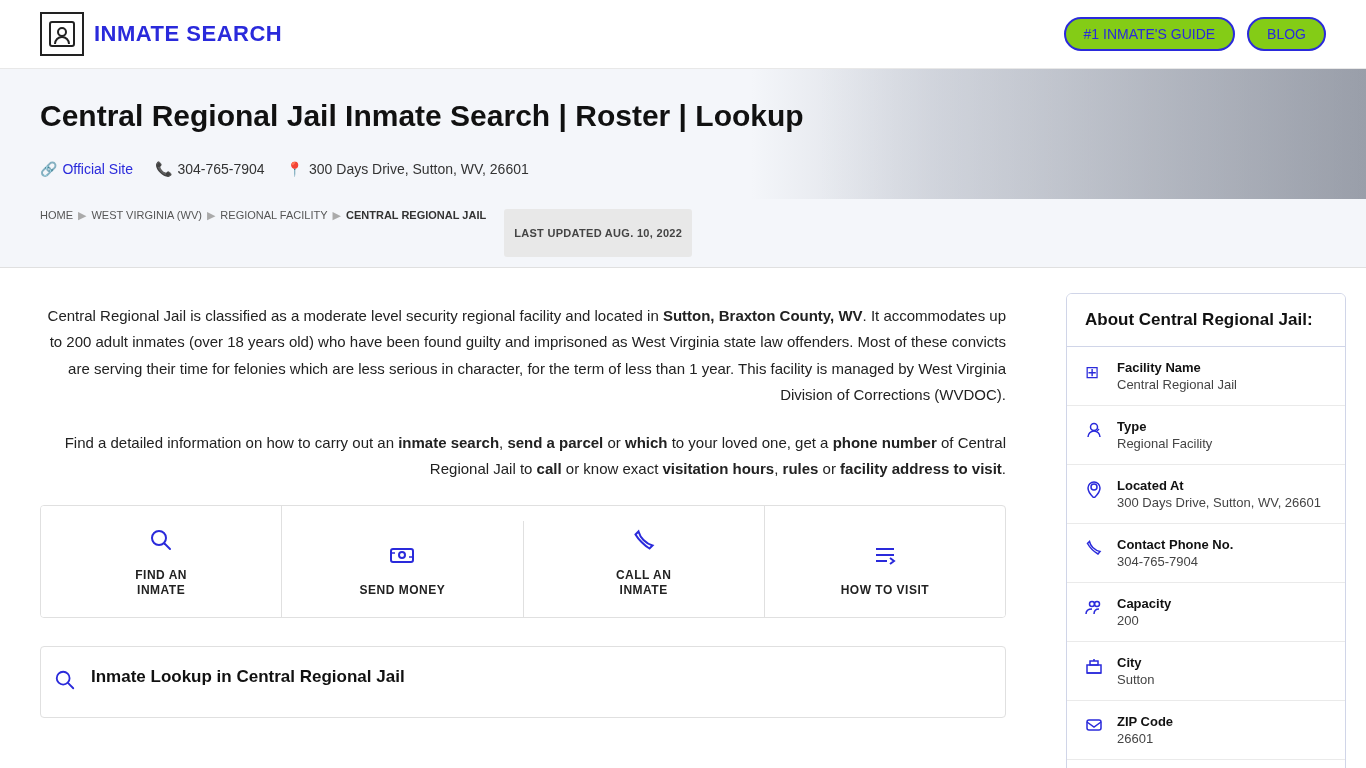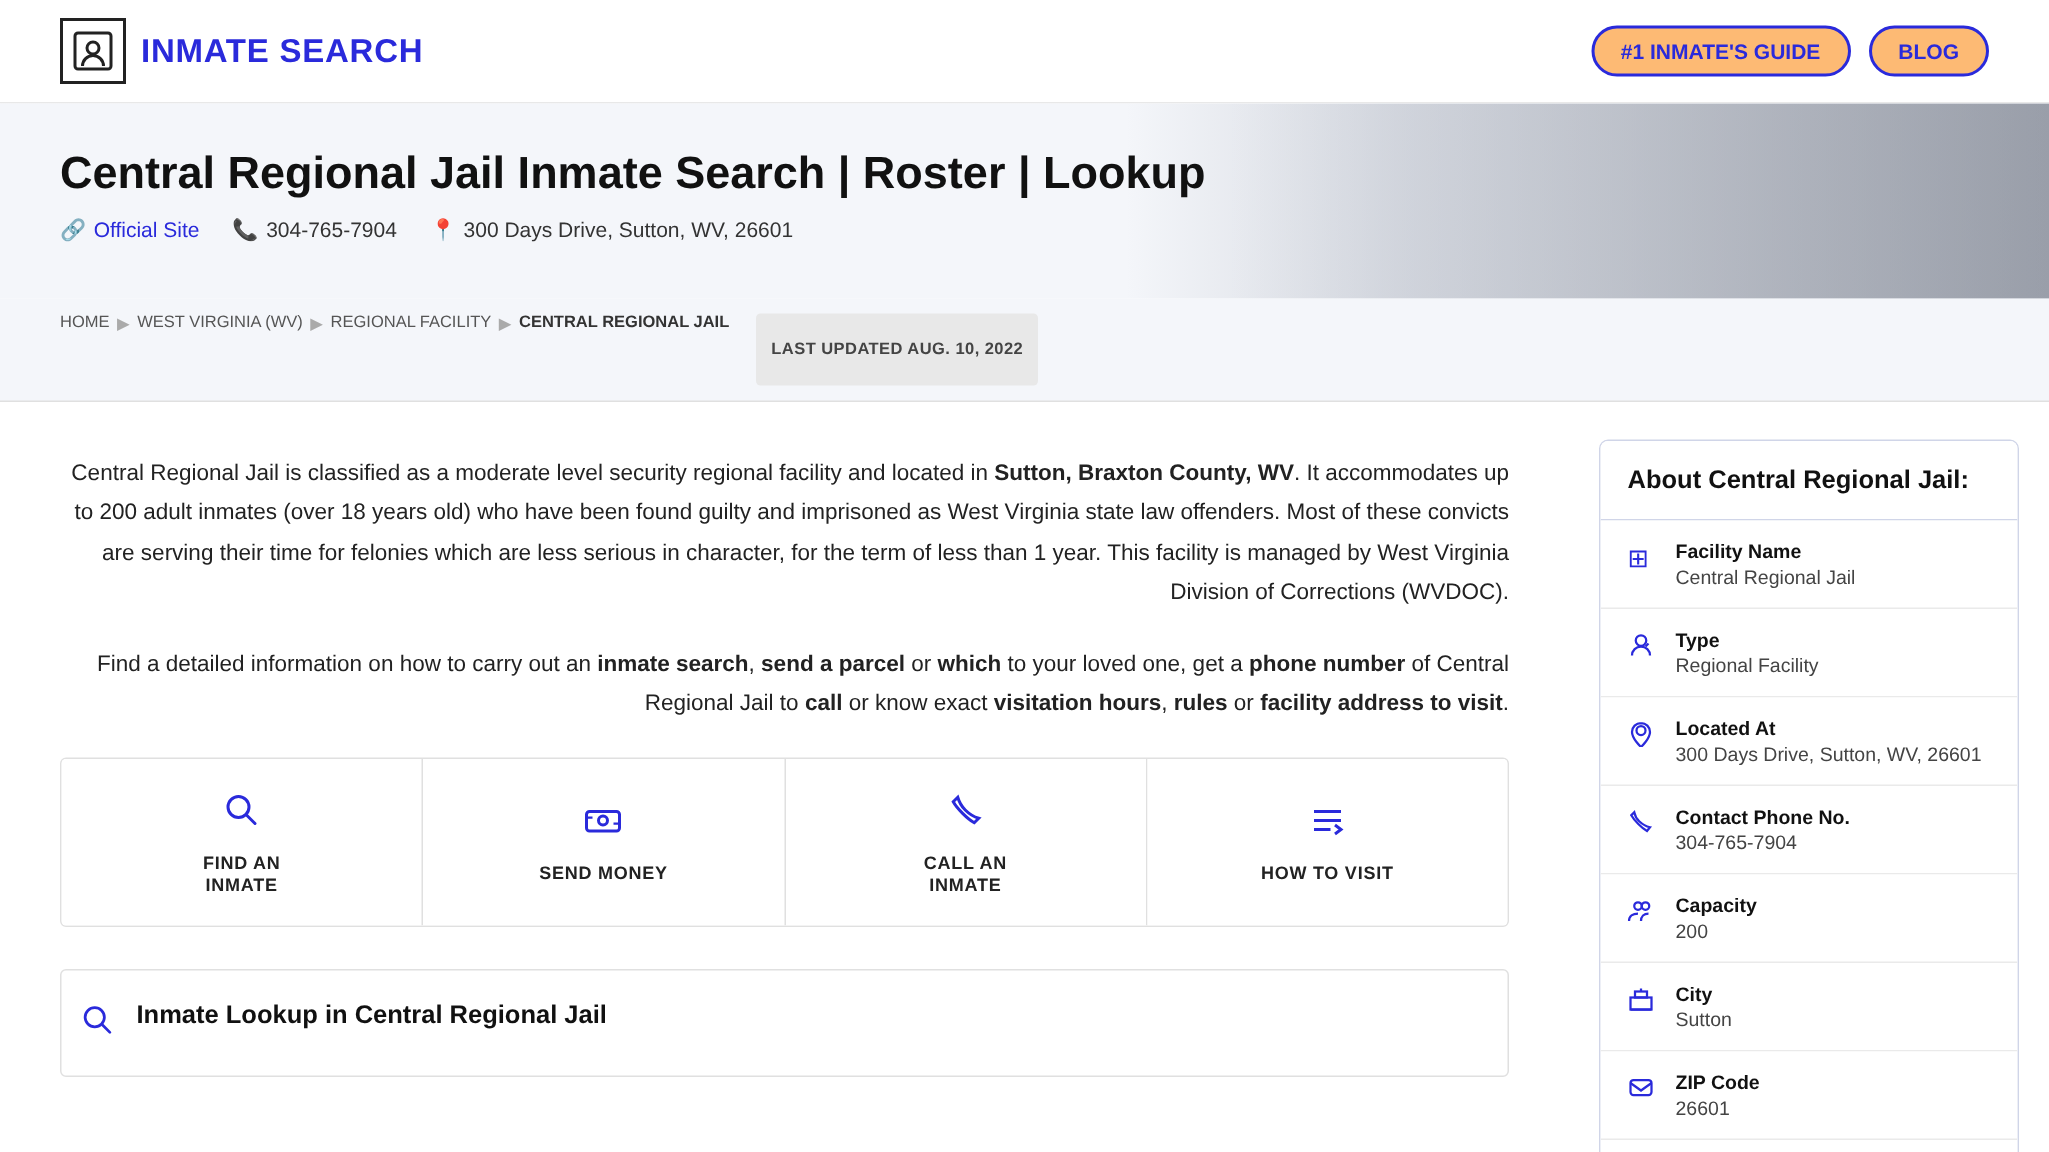--- a/index.html
+++ b/index.html
@@ -39,23 +39,23 @@
     .header-nav {
       display: flex;
       align-items: center;
       gap: 12px;
     }
     .nav-btn {
       border: 2px solid #2a2adb;
       border-radius: 20px;
       padding: 7px 18px;
       font-size: 14px;
-      font-weight: 700;
+      font-weight: 400;
       color: #2a2adb;
-      background: #fdba74;
+      background: #84cc16;
       cursor: pointer;
       text-decoration: none;
     }
 
     
     .hero {
       position: relative;
       background: linear-gradient(to right, #f4f6fa 60%, #c8cdd8 100%);
       padding: 30px 40px 18px 40px;
       overflow: hidden;
@@ -65,21 +65,21 @@
       position: absolute;
       right: 0; top: 0; bottom: 0;
       width: 45%;
       background: linear-gradient(to right, transparent 0%, #b0b5c0 30%, #808590 70%, #606570 100%);
       opacity: 0.45;
     }
     .hero h1 {
       font-size: 30px;
       font-weight: 700;
       color: #111;
-      margin-bottom: 12px;
+      margin-bottom: 28px;
       position: relative;
       z-index: 2;
     }
     .hero-meta {
       display: flex;
       align-items: center;
       gap: 22px;
       font-size: 14px;
       color: #333;
       position: relative;
@@ -145,20 +145,21 @@
     }
     .content-area p strong { font-weight: 700; }
 
     
     .action-cards {
       display: flex;
       border: 1px solid #e0e0e0;
       border-radius: 4px;
       overflow: hidden;
       margin-bottom: 28px;
+      align-items: flex-end;
     }
     .action-card {
       flex: 1;
       display: flex;
       flex-direction: column;
       align-items: center;
       justify-content: center;
       padding: 22px 10px 18px 10px;
       border-right: 1px solid #e0e0e0;
       cursor: pointer;

